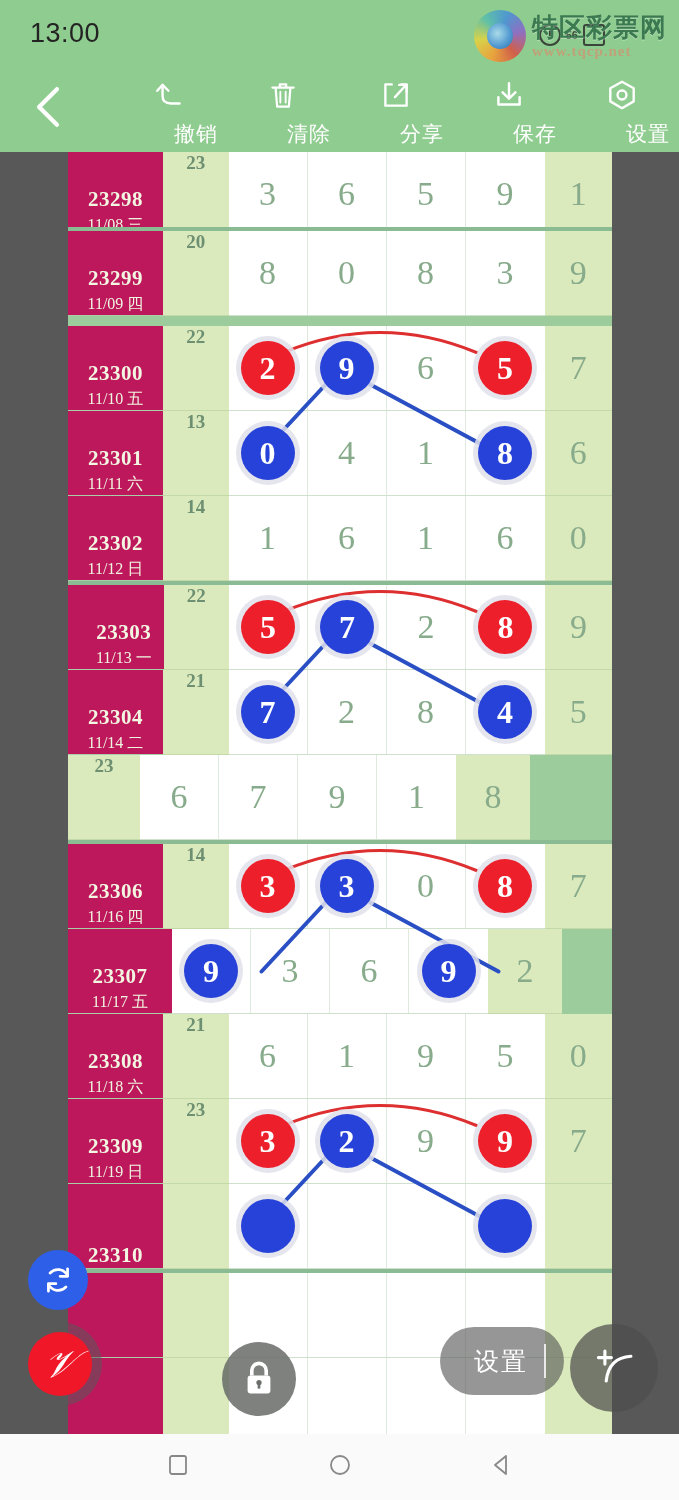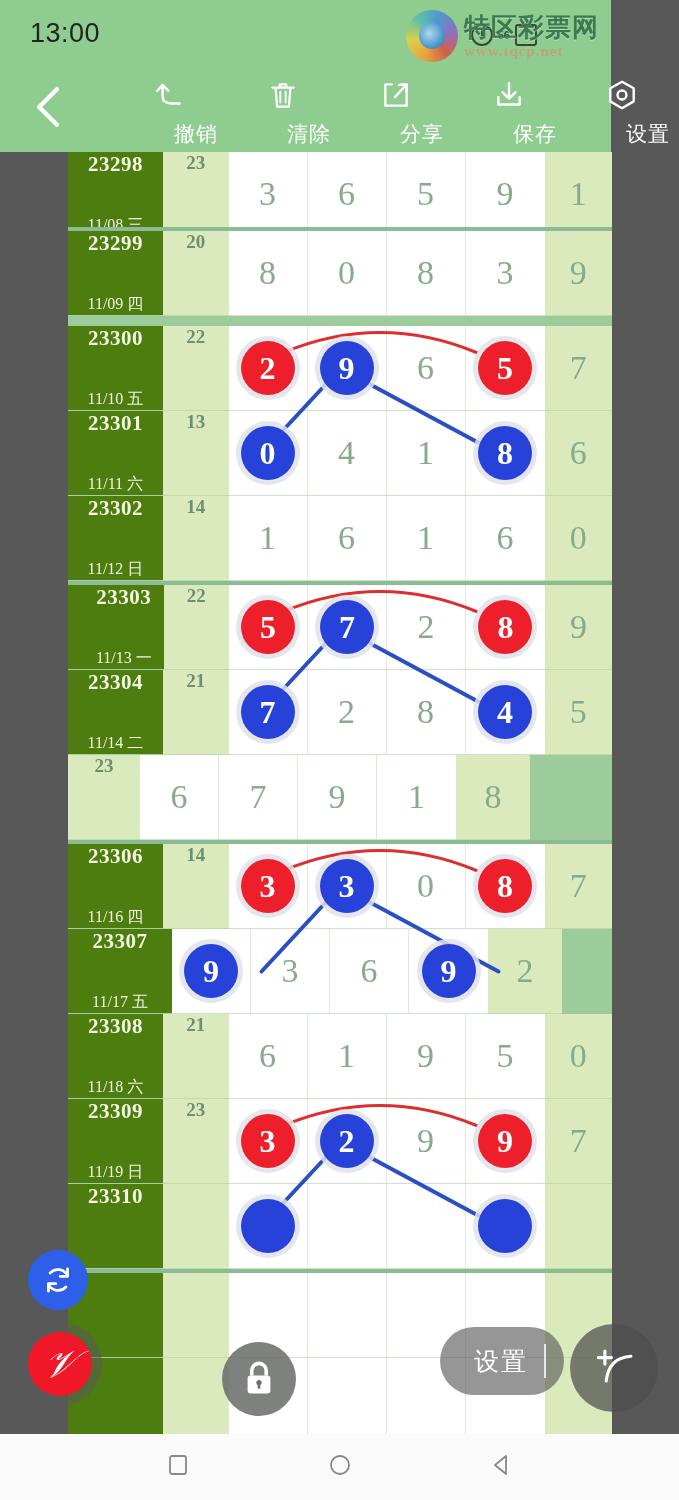--- a/index.html
+++ b/index.html
@@ -1,21 +1,21 @@
 <!DOCTYPE html>
 <html><head>
 <meta charset="utf-8">
 <style>
   * { margin:0; padding:0; box-sizing:border-box; }
   html,body { width:679px; height:1500px; background:#fff;
     font-family:"Liberation Sans","DejaVu Sans",sans-serif; overflow:hidden; }
   #screen { position:relative; width:679px; height:1500px; background:#585858; overflow:hidden; }
 
   
-  #topbar { position:absolute; left:0; top:0; width:611px; height:152px; background:#8fcc8f; }
+  #topbar { position:absolute; left:0; top:0; width:679px; height:152px; background:#8fcc8f; }
   #clock { position:absolute; left:30px; top:18px; font-size:27px; color:#232323; letter-spacing:.5px; }
 
   #logo { position:absolute; right:12px; top:8px; height:56px; display:flex; align-items:center; gap:6px; }
   #logo-mark { width:52px; height:52px; border-radius:50%;
     background:conic-gradient(from 200deg,#e8a33d,#d8d24a,#5fc0a8,#4f97d0,#8f6fc0,#d0604a,#e8a33d);
     position:relative; }
   #logo-mark::after { content:""; position:absolute; left:13px; top:13px; width:26px; height:26px;
     border-radius:50%; background:radial-gradient(circle at 40% 40%,#a9dbe8,#4f97d0 60%,#2d6fa8); }
   #logo-text { display:flex; flex-direction:column; align-items:flex-start; line-height:1; }
   #logo-cn { font-size:26px; font-weight:bold; color:#3b7a50; letter-spacing:1px;
@@ -33,22 +33,22 @@
   #back-btn svg { width:100%; height:100%; }
   .tool { position:absolute; top:8px; width:96px; text-align:right; cursor:pointer; }
   .tool .ti { height:46px; display:flex; align-items:center; justify-content:center; }
   .tool .ti svg { width:34px; height:34px; }
   .tool .tl { font-size:21px; color:#fff; margin-top:2px; letter-spacing:1px; }
 
   
   #grid { position:absolute; left:68px; top:152px; width:544px; height:1282px; background:#9ccb9c; }
   .row { position:absolute; left:0; width:544px; display:flex; }
   .row.sep { border-top:4px solid #8bbb93; }
-  .c-issue { width:104px; background:#4d7c0f; position:relative; display:flex; flex-direction:column;
-    align-items:center; justify-content:space-between; border-bottom:1px solid #a9cfa9; }
+  .c-issue { width:104px; background:#be185d; position:relative; display:flex; flex-direction:column;
+    align-items:center; justify-content:flex-end; border-bottom:1px solid #a9cfa9; }
   .c-issue .num { font-size:21px; font-weight:bold; color:#f3f7e2;
     font-family:"Liberation Serif","DejaVu Serif",serif; letter-spacing:.5px; }
   .c-issue .dt { font-size:16px; color:#f0f5df; margin-top:3px;
     font-family:"Liberation Serif","DejaVu Serif",serif; }
   .c-sum { width:72px; background:#dbeabc; display:flex; align-items:flex-start; justify-content:center;
     border-bottom:1px solid #c3d9a8; }
   .c-sum span { font-size:19px; font-weight:bold; color:#6d8f72;
     font-family:"Liberation Serif","DejaVu Serif",serif; }
   .c-main { width:316px; display:flex; background:#fff; border-bottom:1px solid #cfe0cf; }
   .cell { width:79px; display:flex; align-items:center; justify-content:center;
@@ -224,21 +224,21 @@
             </div>
             <div class="cell">
               <span class="d">3</span>
             </div>
           </div>
           <div class="c-tail" style="height: 85px;">
             <span>9</span>
           </div>
         </div>
         <div class="row" style="top: 174px; height: 85px;">
-          <div class="c-issue" style="height: 85px; gap: 19px;">
+          <div class="c-issue" style="height: 85px;">
             <div class="num">23300</div>
             <div class="dt">11/10 五</div>
           </div>
           <div class="c-sum" style="height: 85px;">
             <span>22</span>
           </div>
           <div class="c-main" style="height: 85px;">
             <div class="cell">
               <div class="ball red">2</div>
             </div>

